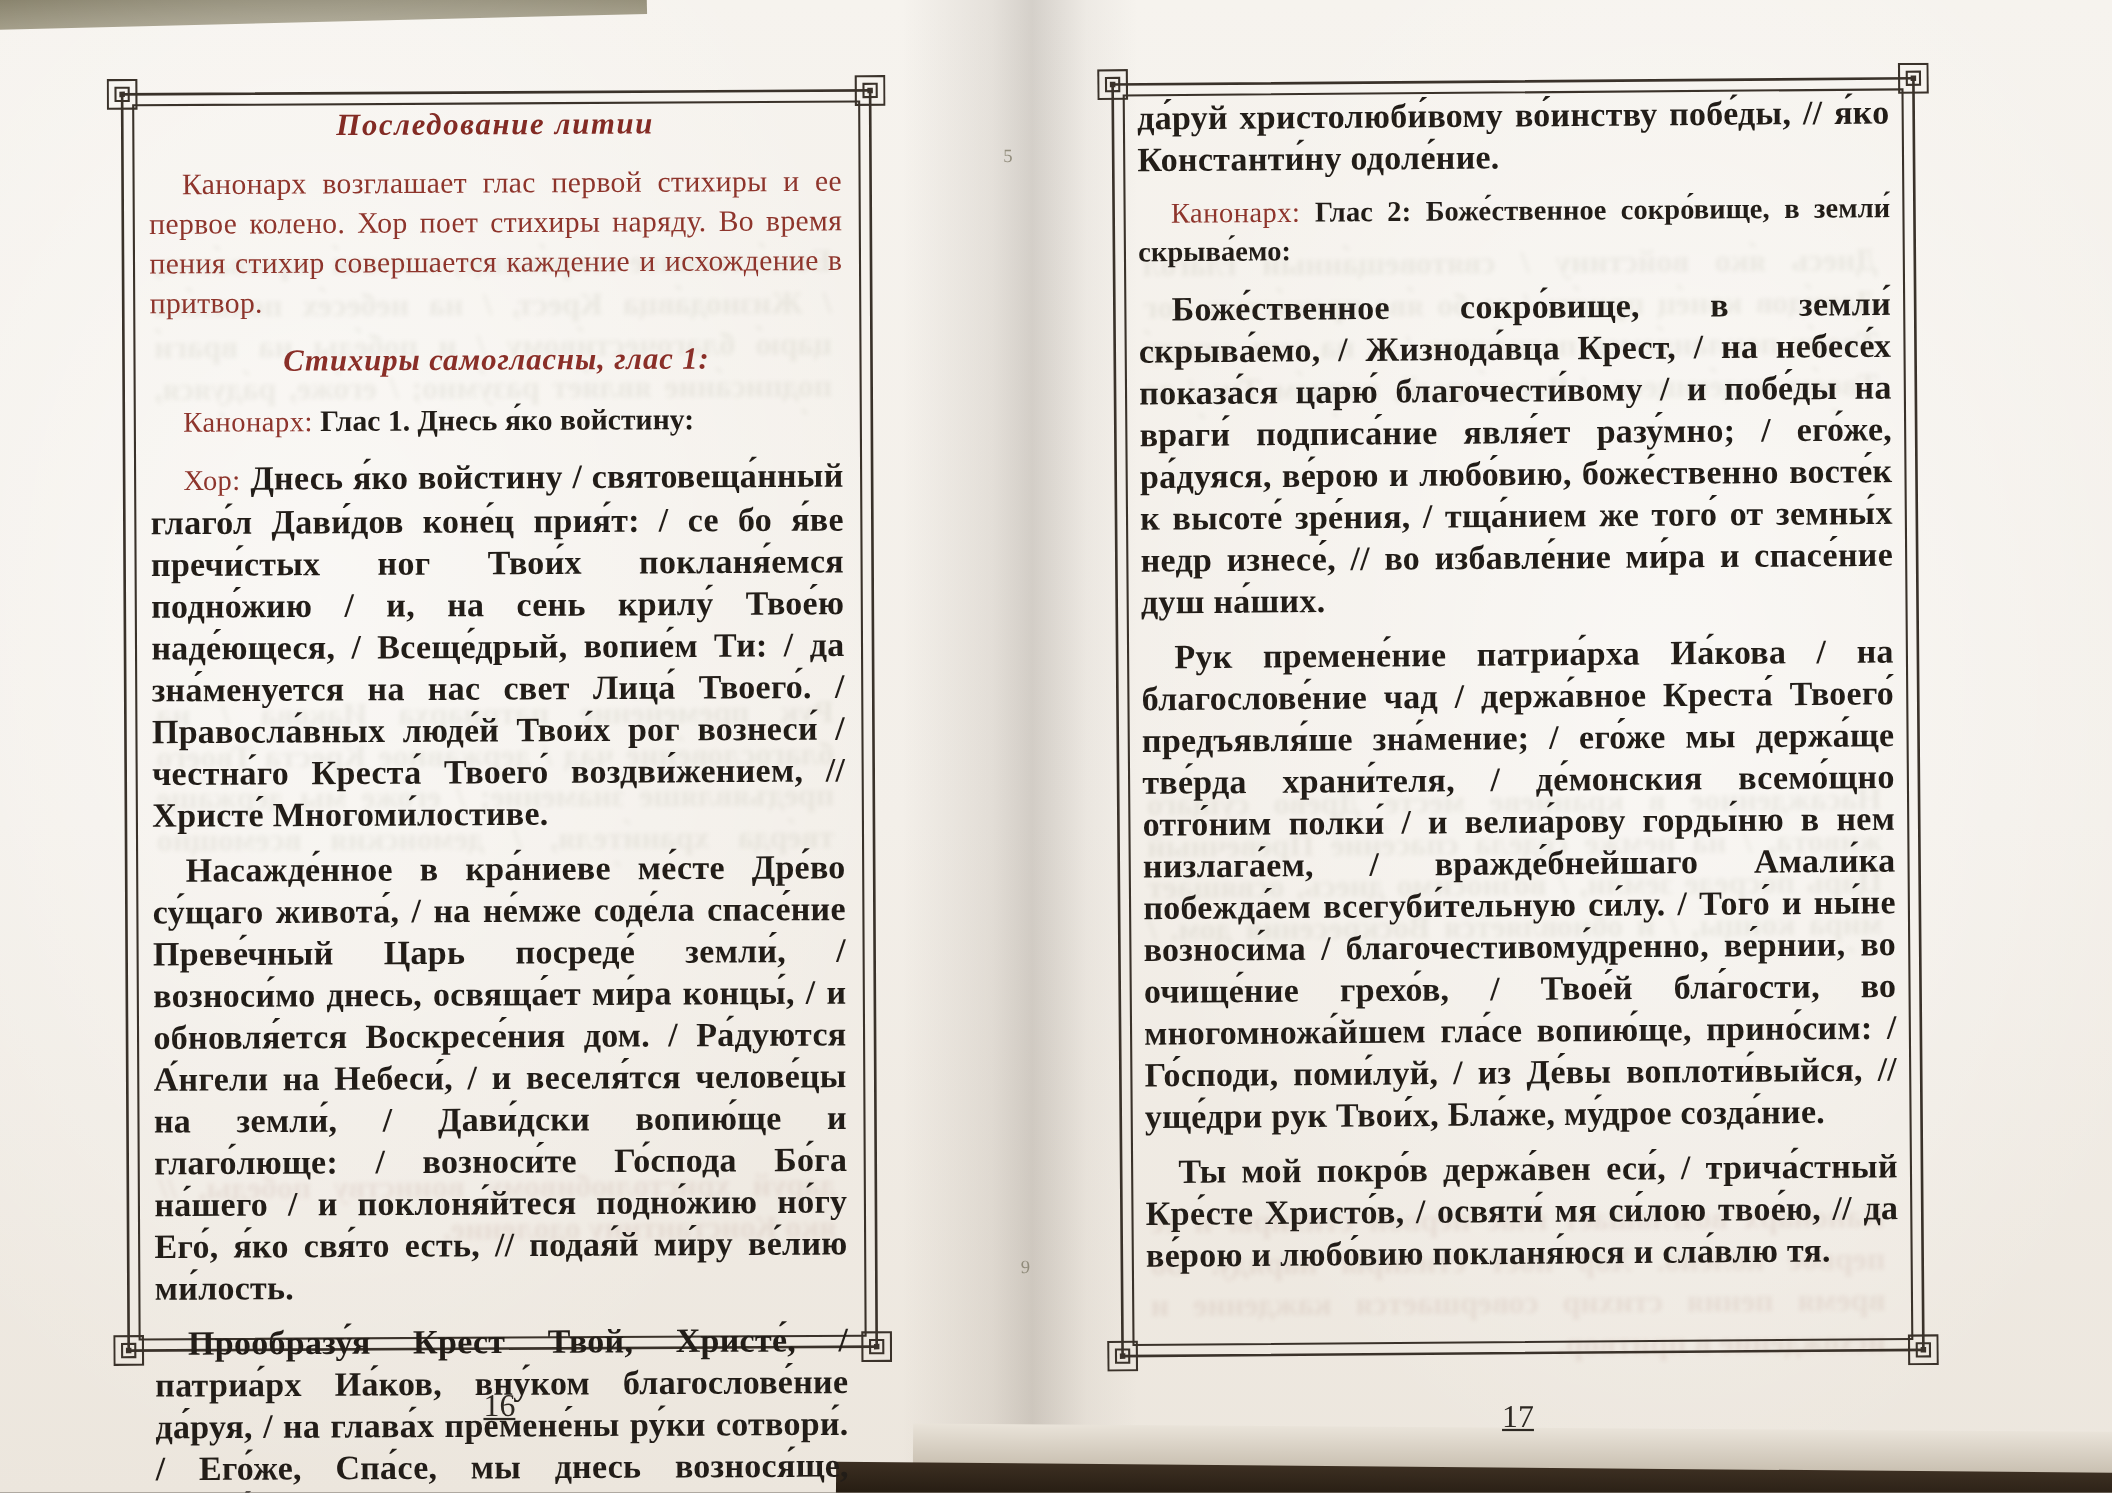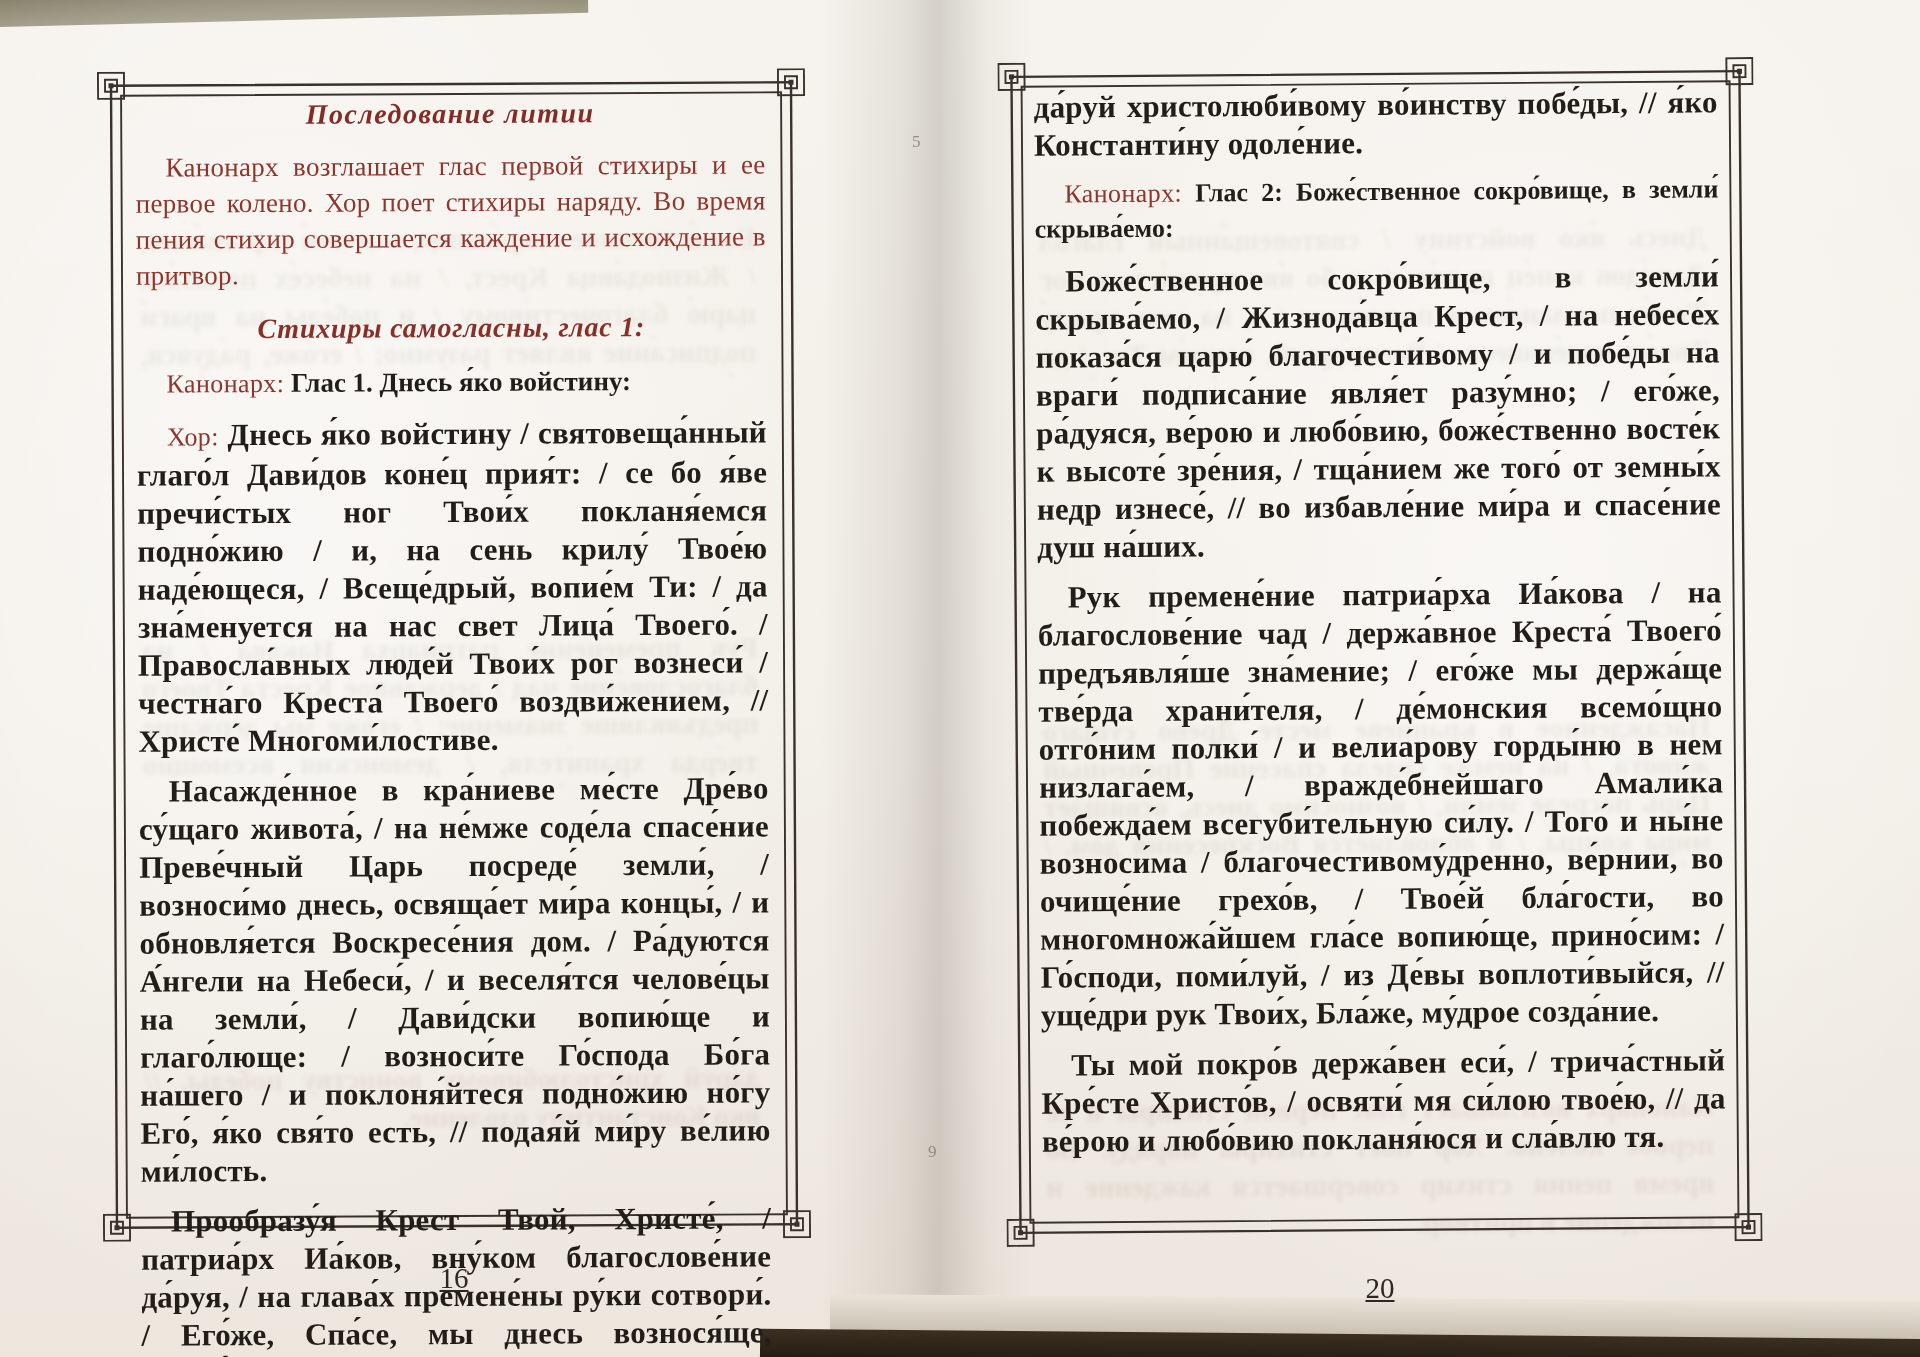--- a/index.html
+++ b/index.html
@@ -157,15 +157,15 @@
     <div class="ghost red" style="left:40px;top:1030px;width:668px;">Канонарх возглашает глас первой стихиры и ее первое колено. Хор поет стихиры наряду. Во время пения стихир совершается каждение и исхождение в притвор.</div>
 
     <div class="content">
       <p class="body noindent">да́руй христолюби́вому во́инству побе́ды, // я́ко Константи́ну одоле́ние.</p>
       <p class="canonarch note"><span class="speaker">Канонарх:</span> <span>Глас 2: Боже́ственное сокро́вище, в земли́ скрыва́емо:</span></p>
       <p class="body">Боже́ственное сокро́вище, в земли́ скрыва́емо, / Жизнода́вца Крест, / на небесе́х показа́ся царю́ благочести́вому / и побе́ды на враги́ подписа́ние явля́ет разу́мно; / его́же, ра́дуяся, ве́рою и любо́вию, боже́ственно восте́к к высоте́ зре́ния, / тща́нием же того́ от земны́х недр изнесе́, // во избавле́ние ми́ра и спасе́ние душ на́ших.</p>
       <p class="body">Рук премене́ние патриа́рха Иа́кова / на благослове́ние чад / держа́вное Креста́ Твоего́ предъявля́ше зна́мение; / его́же мы держа́ще тве́рда храни́теля, / де́монския всемо́щно отго́ним полки́ / и велиа́рову горды́ню в нем низлага́ем, / вражде́бнейшаго Амали́ка побежда́ем всегуби́тельную си́лу. / Того́ и ны́не возноси́ма / благочестивому́дренно, ве́рнии, во очище́ние грехо́в, / Твое́й бла́гости, во многомножа́йшем гла́се вопию́ще, прино́сим: / Го́споди, поми́луй, / из Де́вы воплоти́выйся, // уще́дри рук Твои́х, Бла́же, му́дрое созда́ние.</p>
       <p class="body">Ты мой покро́в держа́вен еси́, / трича́стный Кре́сте Христо́в, / освяти́ мя си́лою твое́ю, // да ве́рою и любо́вию покланя́юся и сла́влю тя.</p>
     </div>
   </section>
-  <div class="page-number pn-right">20</div>
+  <div class="page-number pn-right">17</div>
 
 </div>
 
 </body></html>

